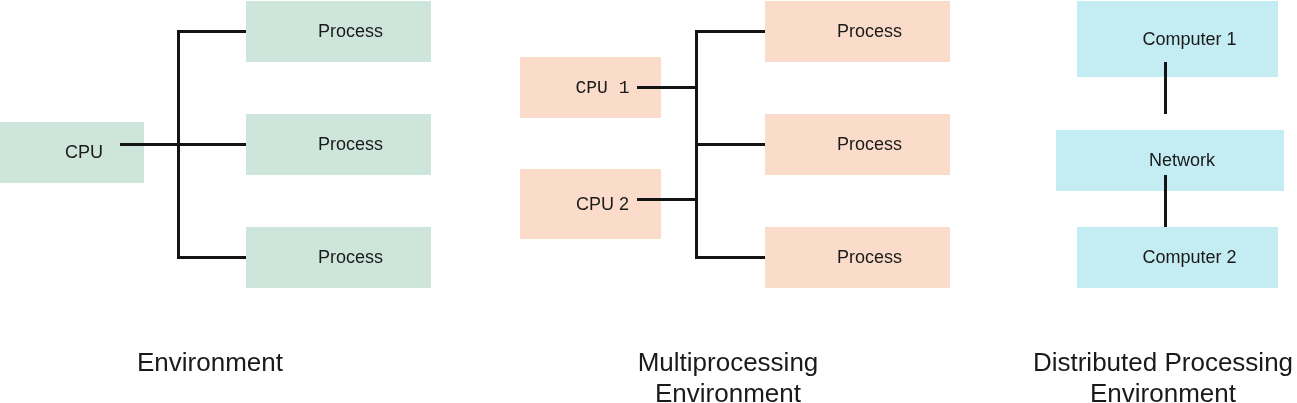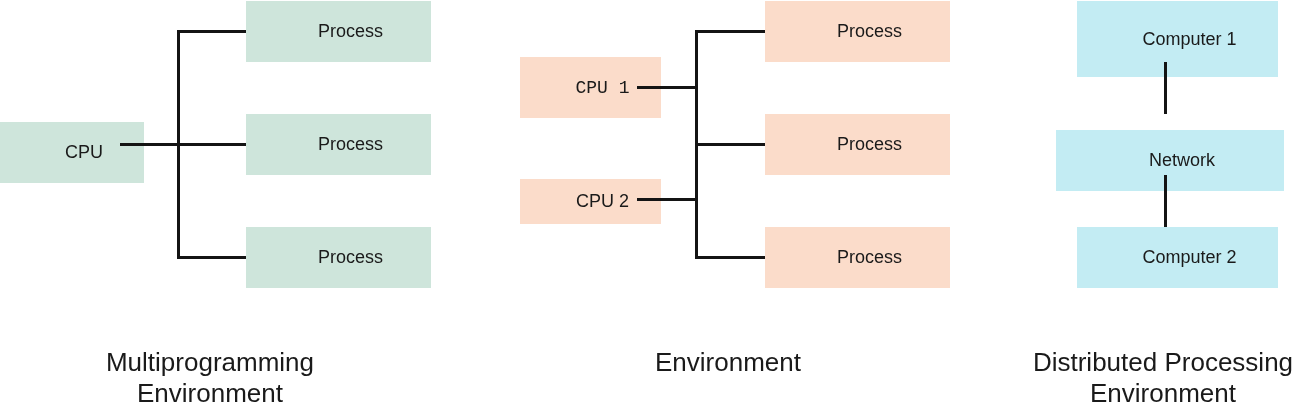--- a/index.html
+++ b/index.html
@@ -53,41 +53,41 @@
     <div class="node mint" style="left:246px; top:1px; width:161px; height:61px;">Process</div>
     <div class="node mint" style="left:246px; top:114px; width:161px; height:61px;">Process</div>
     <div class="node mint" style="left:246px; top:227px; width:161px; height:61px;">Process</div>
 
     <div class="line" style="left:120px; top:143px; width:126px; height:3px;"></div>
     <div class="line" style="left:177px; top:30px; width:3px; height:229px;"></div>
     <div class="line" style="left:177px; top:30px; width:69px; height:3px;"></div>
     <div class="line" style="left:177px; top:256px; width:69px; height:3px;"></div>
 
     <div class="caption" style="left:60px; top:347px;">
-      <div>Multiprogramming</div>
       <div>Environment</div>
     </div>
   </div>
 
   <div>
     <div class="node peach" style="left:520px; top:57px; width:117px; height:61px;font-family:Liberation Mono, monospace;">CPU 1</div>
-    <div class="node peach" style="left:520px; top:179px; width:117px; height:45px;">CPU 2</div>
+    <div class="node peach" style="left:520px; top:169px; width:117px; height:70px;">CPU 2</div>
 
     <div class="node peach" style="left:765px; top:1px; width:161px; height:61px;">Process</div>
     <div class="node peach" style="left:765px; top:114px; width:161px; height:61px;">Process</div>
     <div class="node peach" style="left:765px; top:227px; width:161px; height:61px;">Process</div>
 
     <div class="line" style="left:695px; top:30px; width:3px; height:229px;"></div>
     <div class="line" style="left:637px; top:86px; width:61px; height:3px;"></div>
     <div class="line" style="left:637px; top:198px; width:61px; height:3px;"></div>
     <div class="line" style="left:695px; top:30px; width:70px; height:3px;"></div>
     <div class="line" style="left:695px; top:143px; width:70px; height:3px;"></div>
     <div class="line" style="left:695px; top:256px; width:70px; height:3px;"></div>
 
     <div class="caption" style="left:578px; top:347px;">
+      <div>Multiprocessing</div>
       <div>Environment</div>
     </div>
   </div>
 
   <div>
     <div class="node cyan" style="left:1077px; top:1px; width:177px; height:76px;">Computer 1</div>
     <div class="node cyan" style="left:1056px; top:114px; width:204px; height:61px;margin-top:16px;">Network</div>
     <div class="node cyan" style="left:1077px; top:227px; width:177px; height:61px;">Computer 2</div>
 
     <div class="line" style="left:1164px; top:62px; width:3px; height:52px;"></div>

